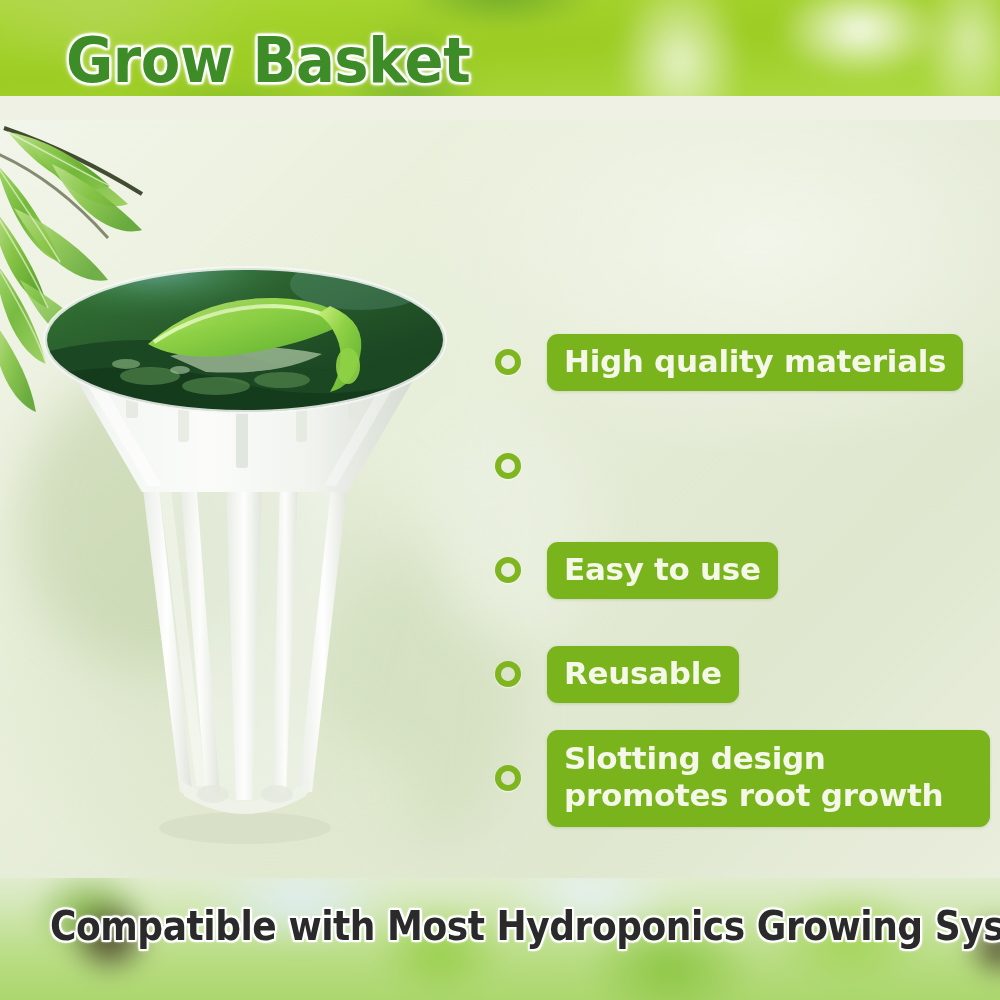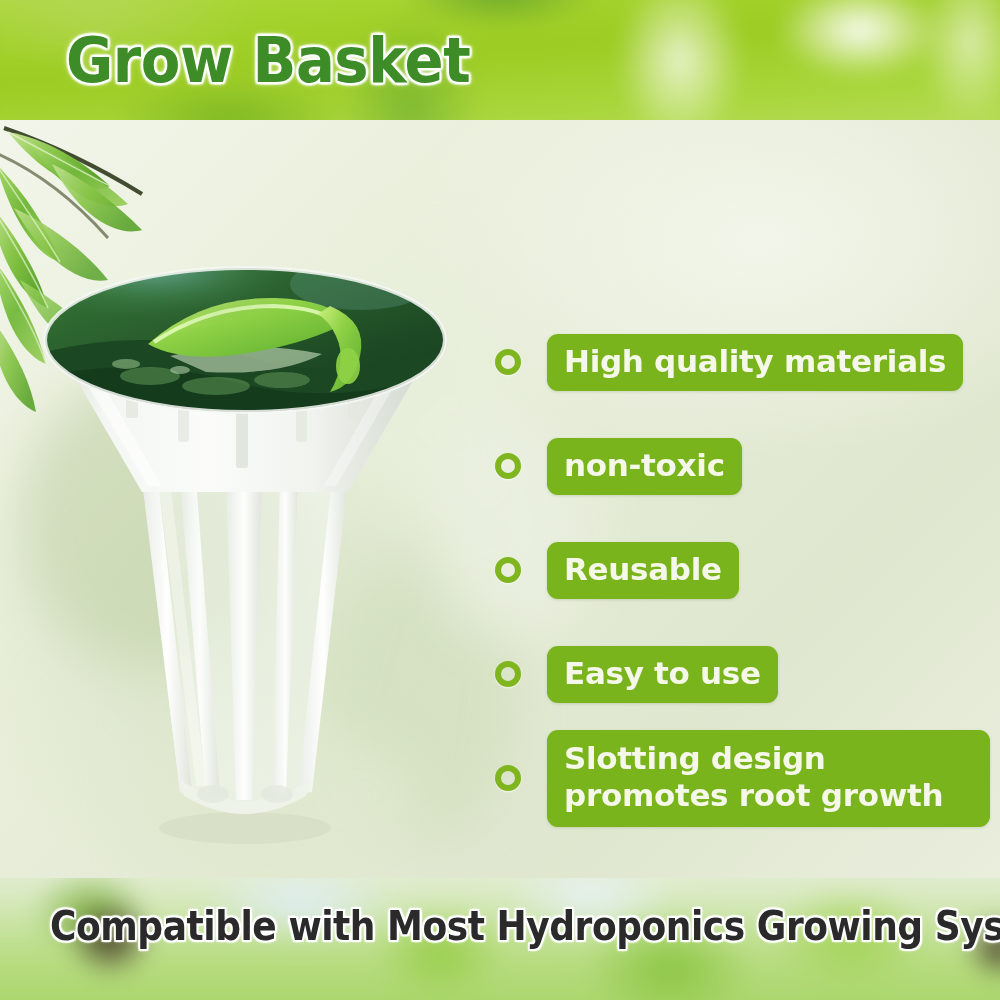--- a/index.html
+++ b/index.html
@@ -17,21 +17,21 @@
     width: 1000px;
     height: 1000px;
     overflow: hidden;
     background: #eef1e4;
   }
 
   
   .header-band {
     position: absolute;
     left: 0; top: 0;
-    width: 1000px; height: 120px;
+    width: 1000px; height: 96px;
     overflow: hidden;
     background: #0f172a;
   }
   .header-photo {
     position: absolute;
     left: -20px; top: -30px;
     width: 1040px; height: 200px;
     background:
       radial-gradient(ellipse 120px 70px at 880px 60px, rgba(255,255,255,0.95) 0%, rgba(255,255,255,0.0) 70%),
       radial-gradient(ellipse 90px 120px at 700px 90px, rgba(255,255,255,0.75) 0%, rgba(255,255,255,0.0) 72%),
@@ -357,31 +357,30 @@
     <div class="features">
 
       <div class="feature-row">
         <span class="bullet-ring"></span>
         <span class="pill">High quality materials</span>
       </div>
 
 
       <div class="feature-row">
         <span class="bullet-ring"></span>
-        <span class="pill">non-toxic</span>
+      </div>
+
+      <div class="feature-row">
+        <span class="bullet-ring"></span>
+        <span class="pill">Easy to use</span>
       </div>
 
       <div class="feature-row">
         <span class="bullet-ring"></span>
         <span class="pill">Reusable</span>
-      </div>
-
-      <div class="feature-row">
-        <span class="bullet-ring"></span>
-        <span class="pill">Easy to use</span>
       </div>
 
       <div class="feature-row">
         <span class="bullet-ring"></span>
         <span class="pill wrap">Slotting design promotes root growth</span>
       </div>
 
     </div>
   </div>
 

